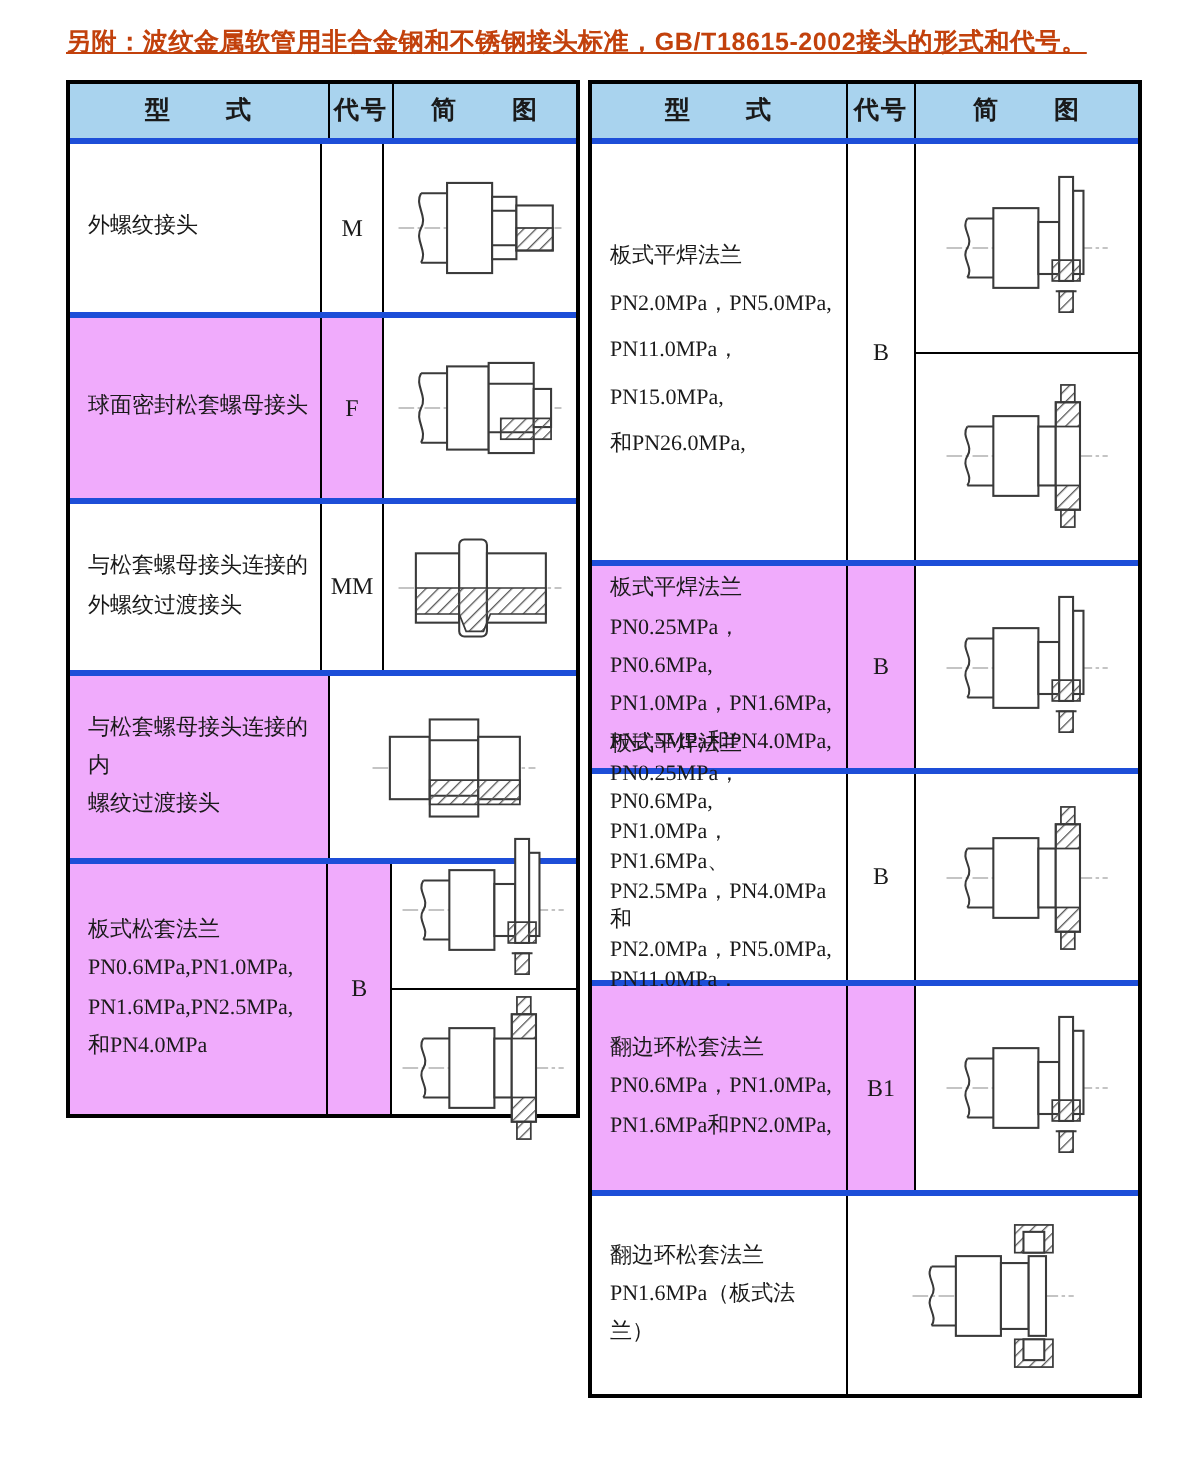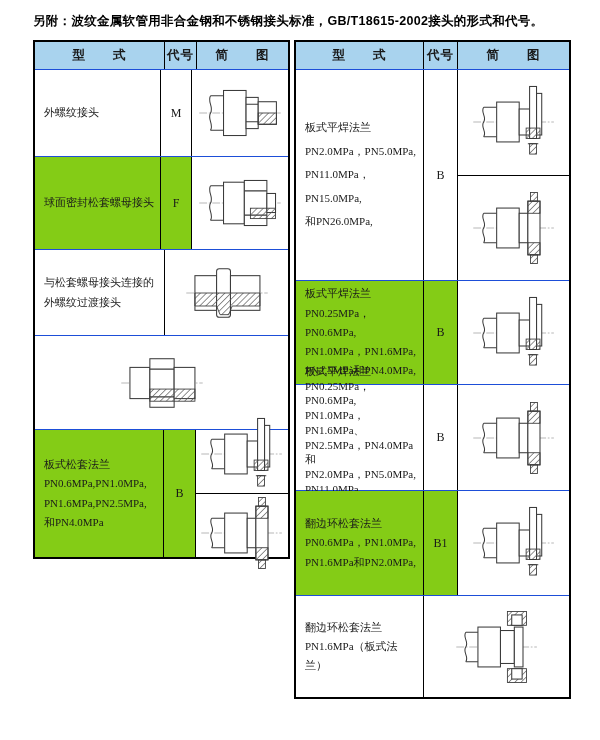--- a/index.html
+++ b/index.html
@@ -1,43 +1,43 @@
 <!DOCTYPE html>
 <html><head>
 <meta charset="utf-8">
 <style>
   * { box-sizing: border-box; margin: 0; padding: 0; }
   html,body { width:600px; height:740px; background:#ffffff; }
   body { position:relative; font-family:"Liberation Serif", serif; color:#1a1a1a; overflow:hidden; }
 
   .title { position:absolute; left:33px; top:13px; width:545px;
            font-family:"Liberation Sans", sans-serif; font-weight:bold;
-           font-size:12.5px; letter-spacing:0.3px; color:#000000; }
+           font-size:12.5px; letter-spacing:0.3px; color:#c2410c;text-decoration:underline; }
 
   .tbl { position:absolute; top:40px; border:2px solid #000; background:#fff; }
   .tbl-left  { left:33px;  width:257px; }
   .tbl-right { left:294px; width:277px; }
 
-  .trow { display:flex; width:100%; border-top:1px solid #1d4ed8; }
+  .trow { display:flex; width:100%; border-top:3px solid #1d4ed8; }
   .trow.thead { border-top:none; height:27px; }
   .cell { border-right:1px solid #000; display:flex; align-items:center; min-height:100%; }
   .cell.last { border-right:none; }
 
   .thead .cell { background:#a9d3ee; justify-content:center;
                  font-weight:bold; font-size:12.5px; letter-spacing:1px; }
 
   .w1l{width:130px;} .w2l{width:32px;} .w3l{flex:1;}
   .w1r{width:128px;} .w2r{width:34px;} .w3r{flex:1;}
 
   .type { padding:4px 4px 4px 9px; font-size:11px; line-height:1.75; }
   .type .tx { white-space:pre-line; }
   .type.loose .tx { line-height:2.15; }
   .type.tight .tx { line-height:1.34; }
   .code { justify-content:center; font-size:12px; }
-  .hl   { background:#84cc16; }
+  .hl   { background:#f0abfc; }
 
   .diag { justify-content:center; padding:2px; }
   .diag.split { flex-direction:column; padding:0; align-items:stretch; }
   .diag .sub { flex:1; display:flex; align-items:center; justify-content:center; }
   .diag .sub + .sub { border-top:1px solid #000; }
 
   .dsvg { width:92px; height:78px; }
   .ln { stroke:#3a3a3a; fill:none; stroke-width:1.2; }
   .bx { stroke:#3a3a3a; fill:#ffffff; stroke-width:1.2; }
   .cl { stroke:#8a8a8a; stroke-width:0.7; }
@@ -185,28 +185,35 @@
           <use href="#s-nut"></use>
         </svg>
     </div>
   </div>
 
   <div class="trow" style="height:86px">
     <div class="cell type w1l">
         <span class="tx">与松套螺母接头连接的
 外螺纹过渡接头</span>
       </div>
+    <div class="cell code w2l">
+        <span>MM</span>
+      </div>
     <div class="cell diag w3l last">
       <svg class="dsvg" viewBox="0 0 100 90">
           <use href="#s-mm"></use>
         </svg>
     </div>
   </div>
 
   <div class="trow" style="height:94px">
+    <div class="cell type w1l hl">
+        <span class="tx">与松套螺母接头连接的内
+螺纹过渡接头</span>
+      </div>
     <div class="cell diag w3l last">
       <svg class="dsvg" viewBox="0 0 100 90">
           <use href="#s-mf"></use>
         </svg>
     </div>
   </div>
 
 
   <div class="trow" style="height:128px">
     <div class="cell type w1l hl">

